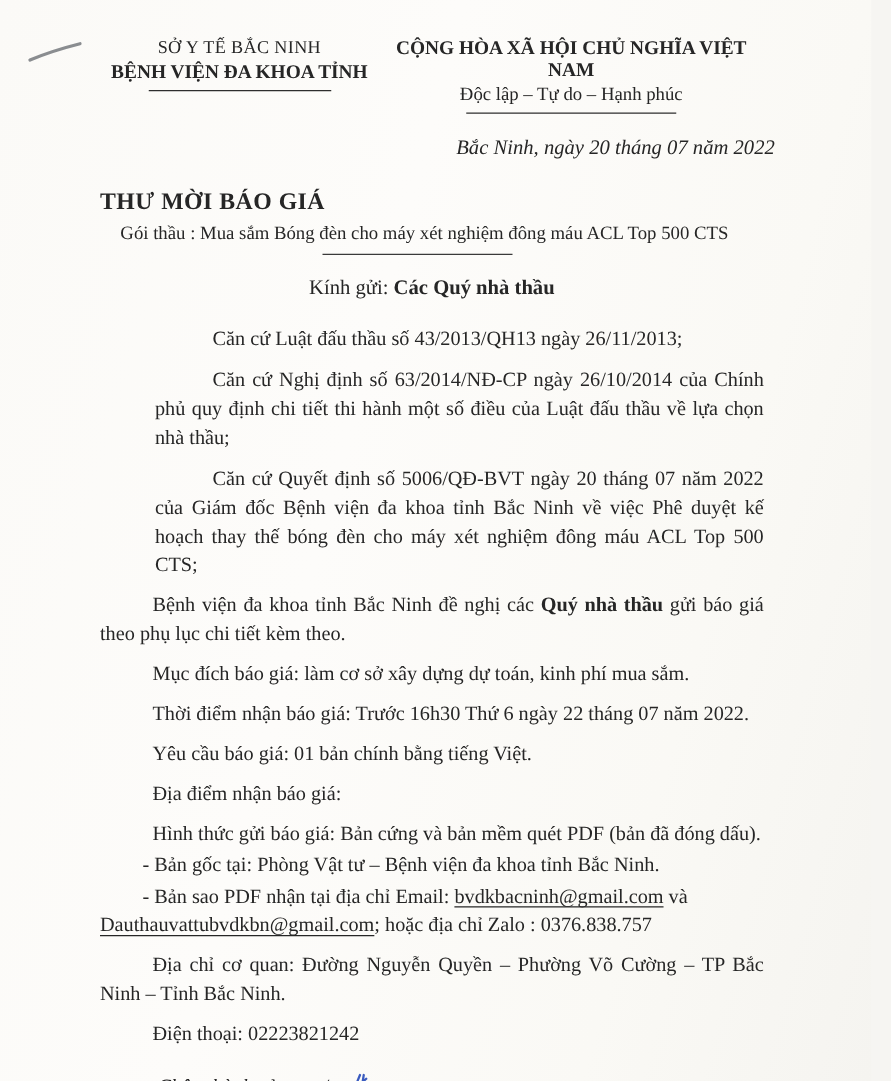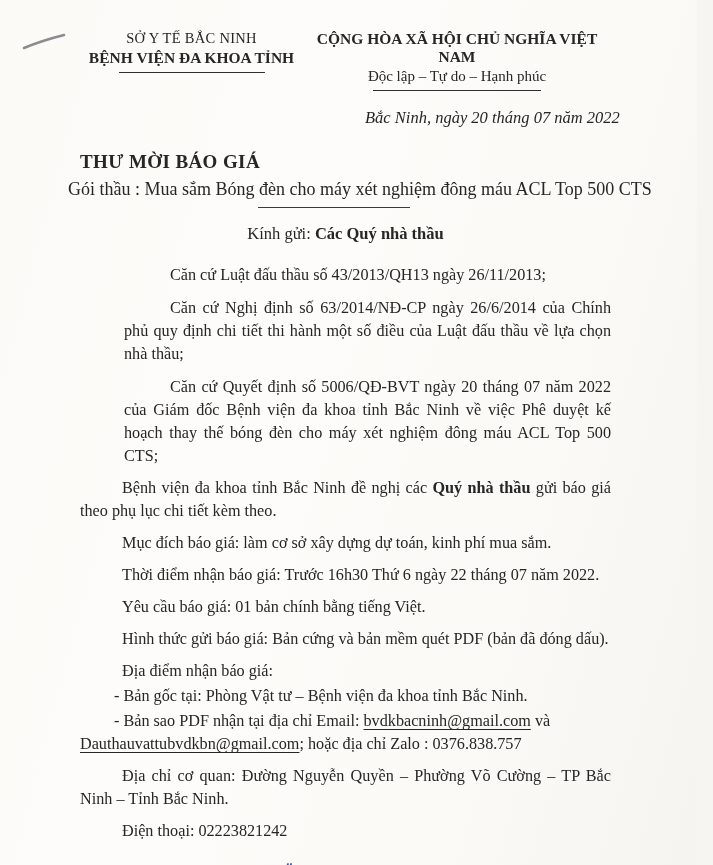--- a/index.html
+++ b/index.html
@@ -27,21 +27,21 @@
   .hdr-right .l2{font-size:15px;font-weight:normal;margin-top:2px;}
   .rule{border-top:1.6px solid #2e2e2e;margin:5px auto 0 auto;}
   .rule.left{width:146px;}
   .rule.right{width:168px;}
   .dateline{
     font-style:italic;font-size:16.5px;margin-top:17px;
     padding-left:62px;white-space:nowrap;
   }
   
   .doc-title{text-align:left;font-weight:bold;font-size:19px;margin-top:23px;letter-spacing:.4px;}
-  .doc-subtitle{text-align:center;font-size:18px;margin-top:6px;white-space:nowrap;margin-left:-12px;}
+  .doc-subtitle{text-align:center;font-size:15px;margin-top:6px;white-space:nowrap;margin-left:-12px;}
   .subtitle-rule{width:152px;border-top:1.4px solid #3a3a3a;margin:7px auto 0 auto;transform:translateX(-12px);}
   .salutation{text-align:center;font-size:16.5px;margin-top:16px;}
   .salutation b{font-weight:bold;}
   
   .body-text{margin-top:20px;}
   p{margin:0;font-size:16.2px;line-height:1.42;}
   p.recital{
     margin-left:44px;
     text-indent:46px;
     text-align:justify;
@@ -90,30 +90,30 @@
 
   <div class="doc-title">THƯ MỜI BÁO GIÁ</div>
   <div class="doc-subtitle">Gói thầu : Mua sắm Bóng đèn cho máy xét nghiệm đông máu ACL Top 500 CTS</div>
   <div class="subtitle-rule"></div>
   <div class="salutation">
     <span>Kính gửi: </span><b>Các Quý nhà thầu</b>
   </div>
 
   <div class="body-text">
     <p class="recital">Căn cứ Luật đấu thầu số 43/2013/QH13 ngày 26/11/2013;</p>
-    <p class="recital">Căn cứ Nghị định số 63/2014/NĐ-CP ngày 26/6/2014 của Chính phủ quy định chi tiết thi hành một số điều của Luật đấu thầu về lựa chọn nhà thầu;</p>
+    <p class="recital">Căn cứ Nghị định số 63/2014/NĐ-CP ngày 26/10/2014 của Chính phủ quy định chi tiết thi hành một số điều của Luật đấu thầu về lựa chọn nhà thầu;</p>
     <p class="recital">Căn cứ Quyết định số 5006/QĐ-BVT ngày 20 tháng 07 năm 2022 của Giám đốc Bệnh viện đa khoa tỉnh Bắc Ninh về việc Phê duyệt kế hoạch thay thế bóng đèn cho máy xét nghiệm đông máu ACL Top 500 CTS;</p>
 
     <p class="para"><span>Bệnh viện đa khoa tỉnh Bắc Ninh đề nghị các </span><b>Quý nhà thầu</b><span> gửi báo giá theo phụ lục chi tiết kèm theo.</span></p>
 
     <p class="para">Mục đích báo giá: làm cơ sở xây dựng dự toán, kinh phí mua sắm.</p>
     <p class="para">Thời điểm nhận báo giá: Trước 16h30 Thứ 6 ngày 22 tháng 07 năm 2022.</p>
     <p class="para">Yêu cầu báo giá: 01 bản chính bằng tiếng Việt.</p>
+    <p class="para">Địa điểm nhận báo giá:</p>
     <p class="para">Hình thức gửi báo giá: Bản cứng và bản mềm quét PDF (bản đã đóng dấu).</p>
-    <p class="para">Địa điểm nhận báo giá:</p>
     <p class="sub">- Bản gốc tại: Phòng Vật tư – Bệnh viện đa khoa tỉnh Bắc Ninh.</p>
     <p class="sub"><span>- Bản sao PDF nhận tại địa chỉ Email: </span><span class="ul">bvdkbacninh@gmail.com</span><span> và </span><span class="ul">Dauthauvattubvdkbn@gmail.com</span><span>; hoặc địa chỉ Zalo : 0376.838.757</span></p>
     <p class="para">Địa chỉ cơ quan: Đường Nguyễn Quyền – Phường Võ Cường – TP Bắc Ninh – Tỉnh Bắc Ninh.</p>
     <p class="para">Điện thoại: 02223821242</p>
     <p class="thanks"><span>Chân thành cảm ơn./.</span>
       <span class="thanks-mark" style="position:static;margin-left:10px;"><svg width="15" height="22" viewBox="0 0 15 22" style="vertical-align:-6px;">
             <path d="M8 2 C6 7 4 10 7 11 M2 15 L13 5 M11 2 C10 8 9 15 8 20" stroke="#3a5bbf" stroke-width="1.8" fill="none" stroke-linecap="round"></path>
           </svg></span>
     </p>
   </div>

